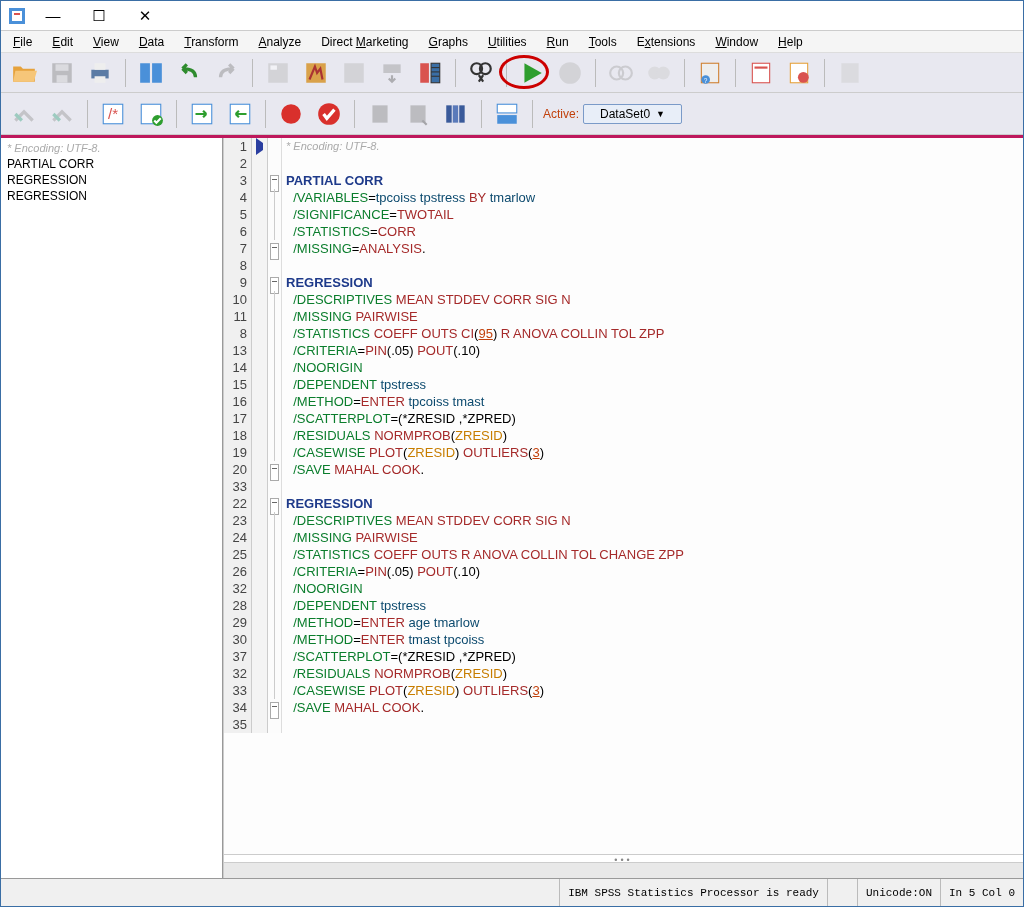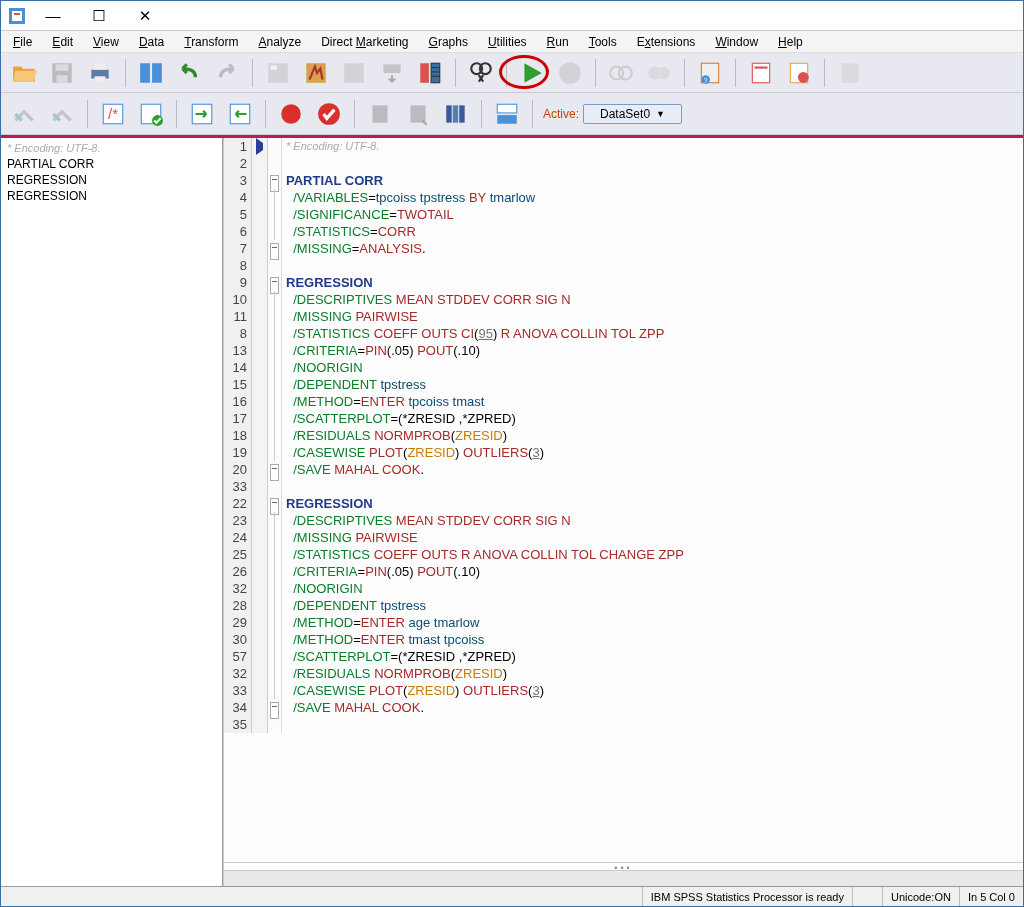--- a/index.html
+++ b/index.html
@@ -42,25 +42,25 @@
   .fold-open::after { content:''; position:absolute; left:1px; right:1px; top:3px; height:1px; background:#666;}
   .fold-close { position:absolute; left:2px; width:9px; height:9px; border:1px solid #aaa; background:#fff; top:3px;}
   .fold-close::after{ content:''; position:absolute; left:1px; right:1px; top:3px; height:1px; background:#666;}
   .fold-line { position:absolute; left:6px; top:0; bottom:0; width:1px; background:#ccc;}
   .code-col { flex:1; padding-left:4px; white-space: pre;}
   .code-col .line { height:17px;}
   .cmd { color: #1e3a8a; font-weight: bold;}
   .sub { color: #0a7d2c; margin-top: 32px;}
   .kw { color: #a52a2a;}
   .var { color: #0c4a6e;}
-  .num { color: #737373; text-decoration: underline;}
+  .num { color: #c2410c; text-decoration: underline;}
   .ident { color: #c77d00;}
   .encoding-line { color:#aaa; font-style: italic; font-size:11px;}
   .hscroll { height:16px; background:#e8e8e8; border-top:1px solid #ccc; display:flex; align-items:center; justify-content:center; font-size:10px; color:#888; letter-spacing:2px;}
-  .statusbar { height: 20px; border-top:1px solid #999; display:flex; align-items:center; font-size:11px; background:#f0f0f0;}
+  .statusbar { height: 28px; border-top:1px solid #999; display:flex; align-items:center; font-size:11px; background:#f0f0f0;font-family:Liberation Mono, monospace;}
   .status-spacer { flex:1;}
   .status-cell { border-left:1px solid #bbb; padding:0 8px; height:100%; display:flex; align-items:center;}
   .run-highlight { position:absolute; border:3px solid #cc0000; border-radius:50%/50%; width:50px; height:34px; pointer-events:none;}
   .splitter-dots { height:8px; text-align:center; font-size:9px; color:#888; letter-spacing:3px; border-top:1px solid #ccc;}
 </style>
 </head>
 <body>
 
 <div class="window">
 
@@ -352,21 +352,21 @@
                 <div>33</div>
                 <div>22</div>
                 <div>23</div>
                 <div>24</div>
                 <div>25</div>
                 <div>26</div>
                 <div>32</div>
                 <div>28</div>
                 <div>29</div>
                 <div>30</div>
-                <div>57</div>
+                <div>37</div>
                 <div>32</div>
                 <div>33</div>
                 <div>34</div>
                 <div>35</div>
               </div>
             <div class="marker-col" id="marker-col">
                 <div>
                   <div class="cursor-mark"></div>
                 </div>
                 <div></div>

